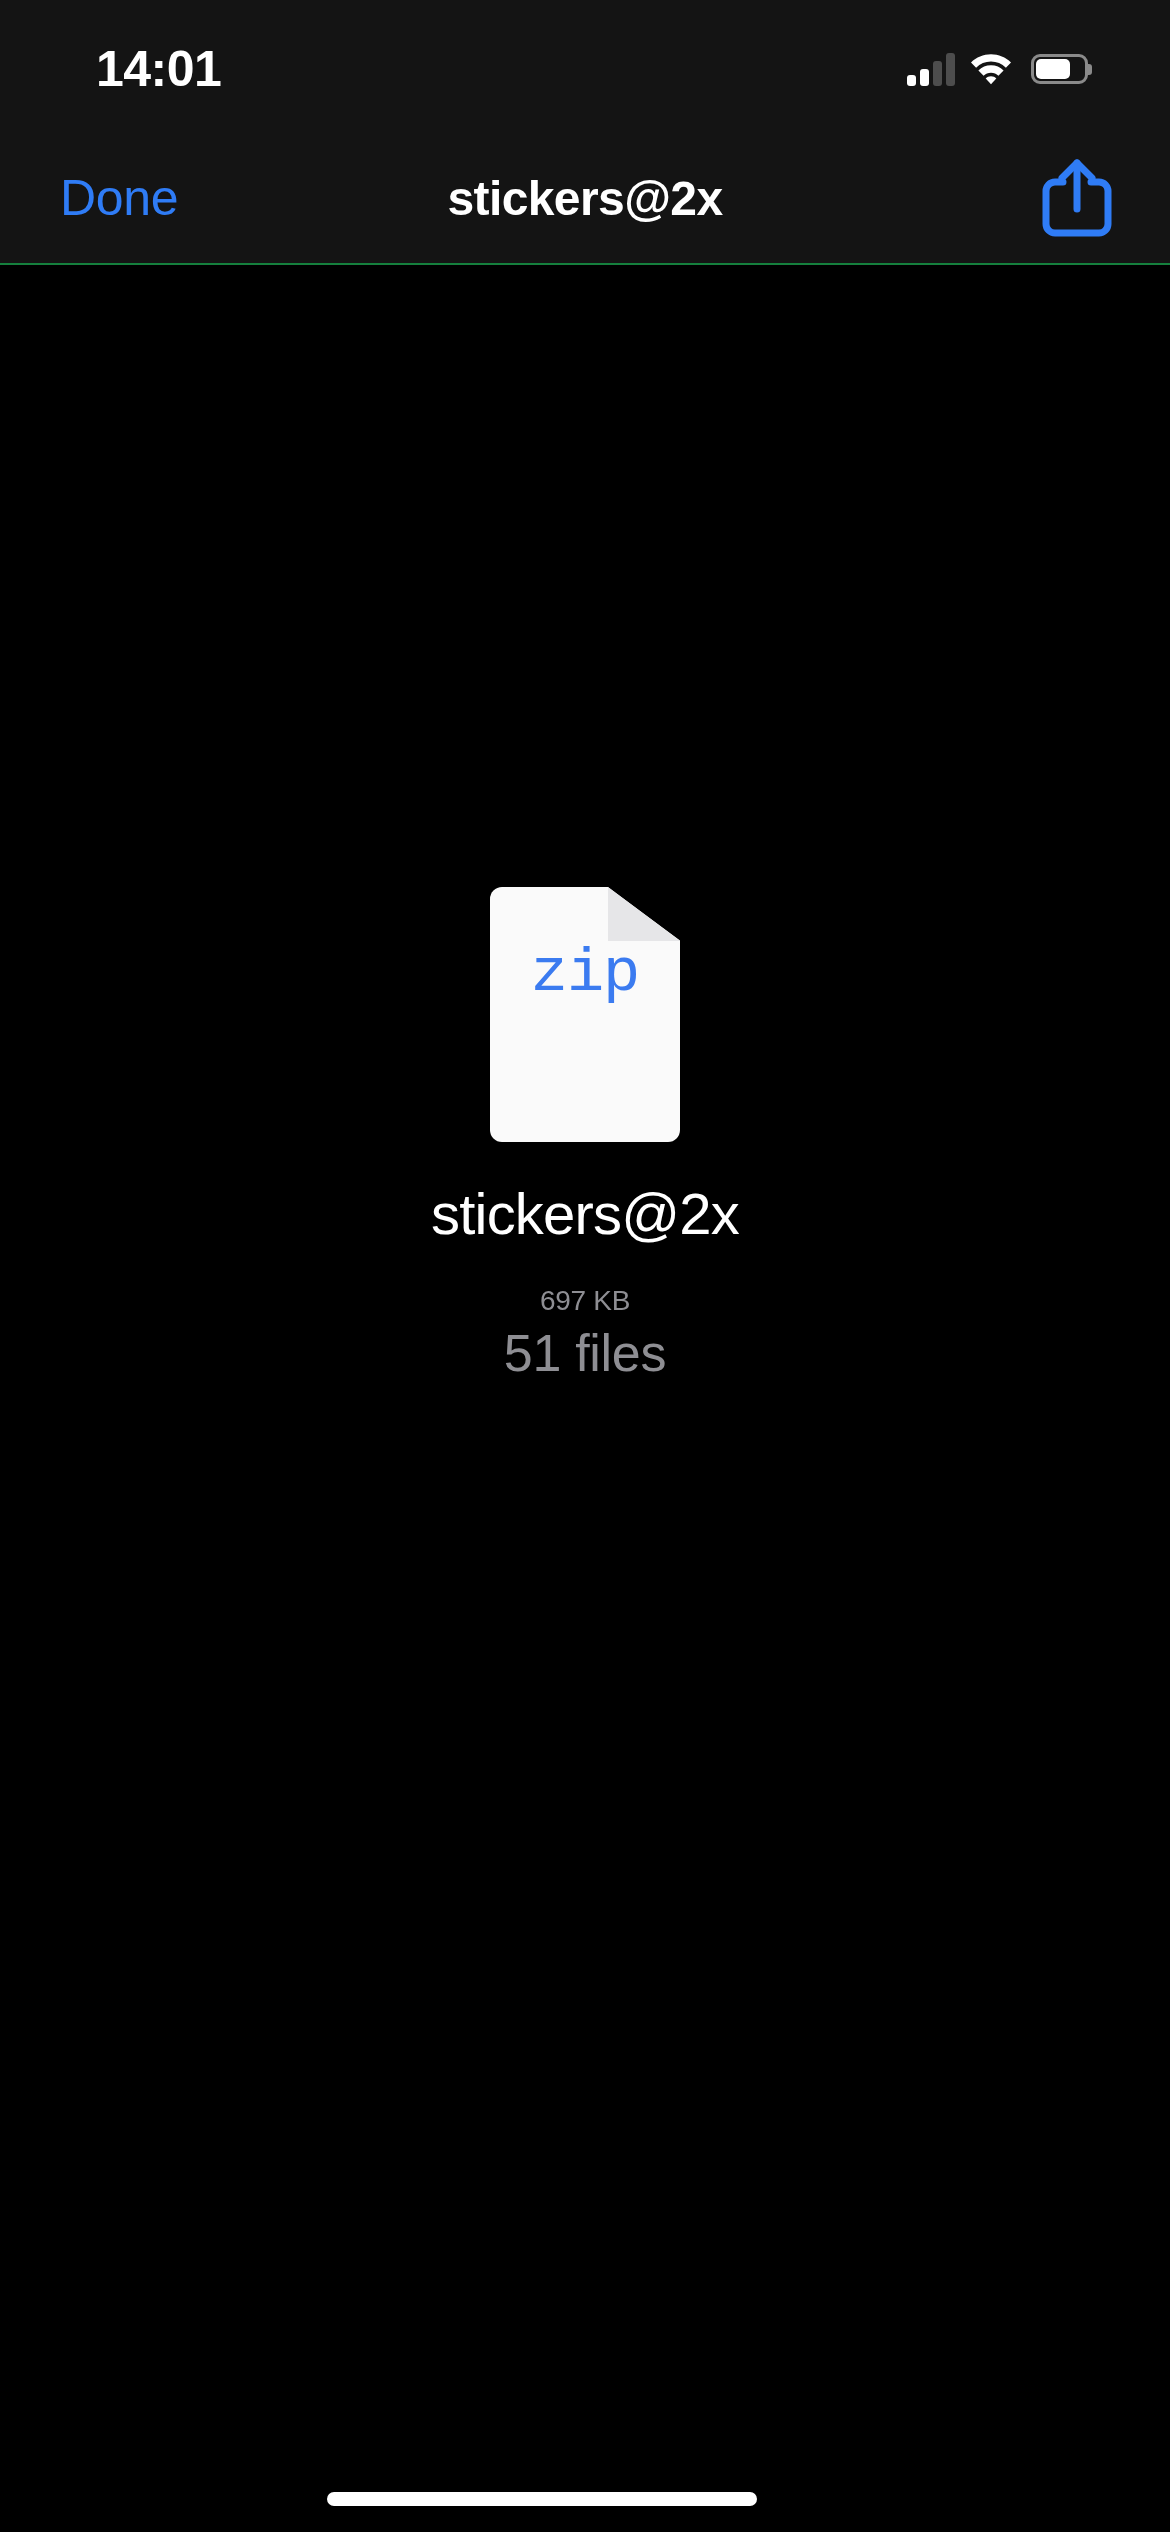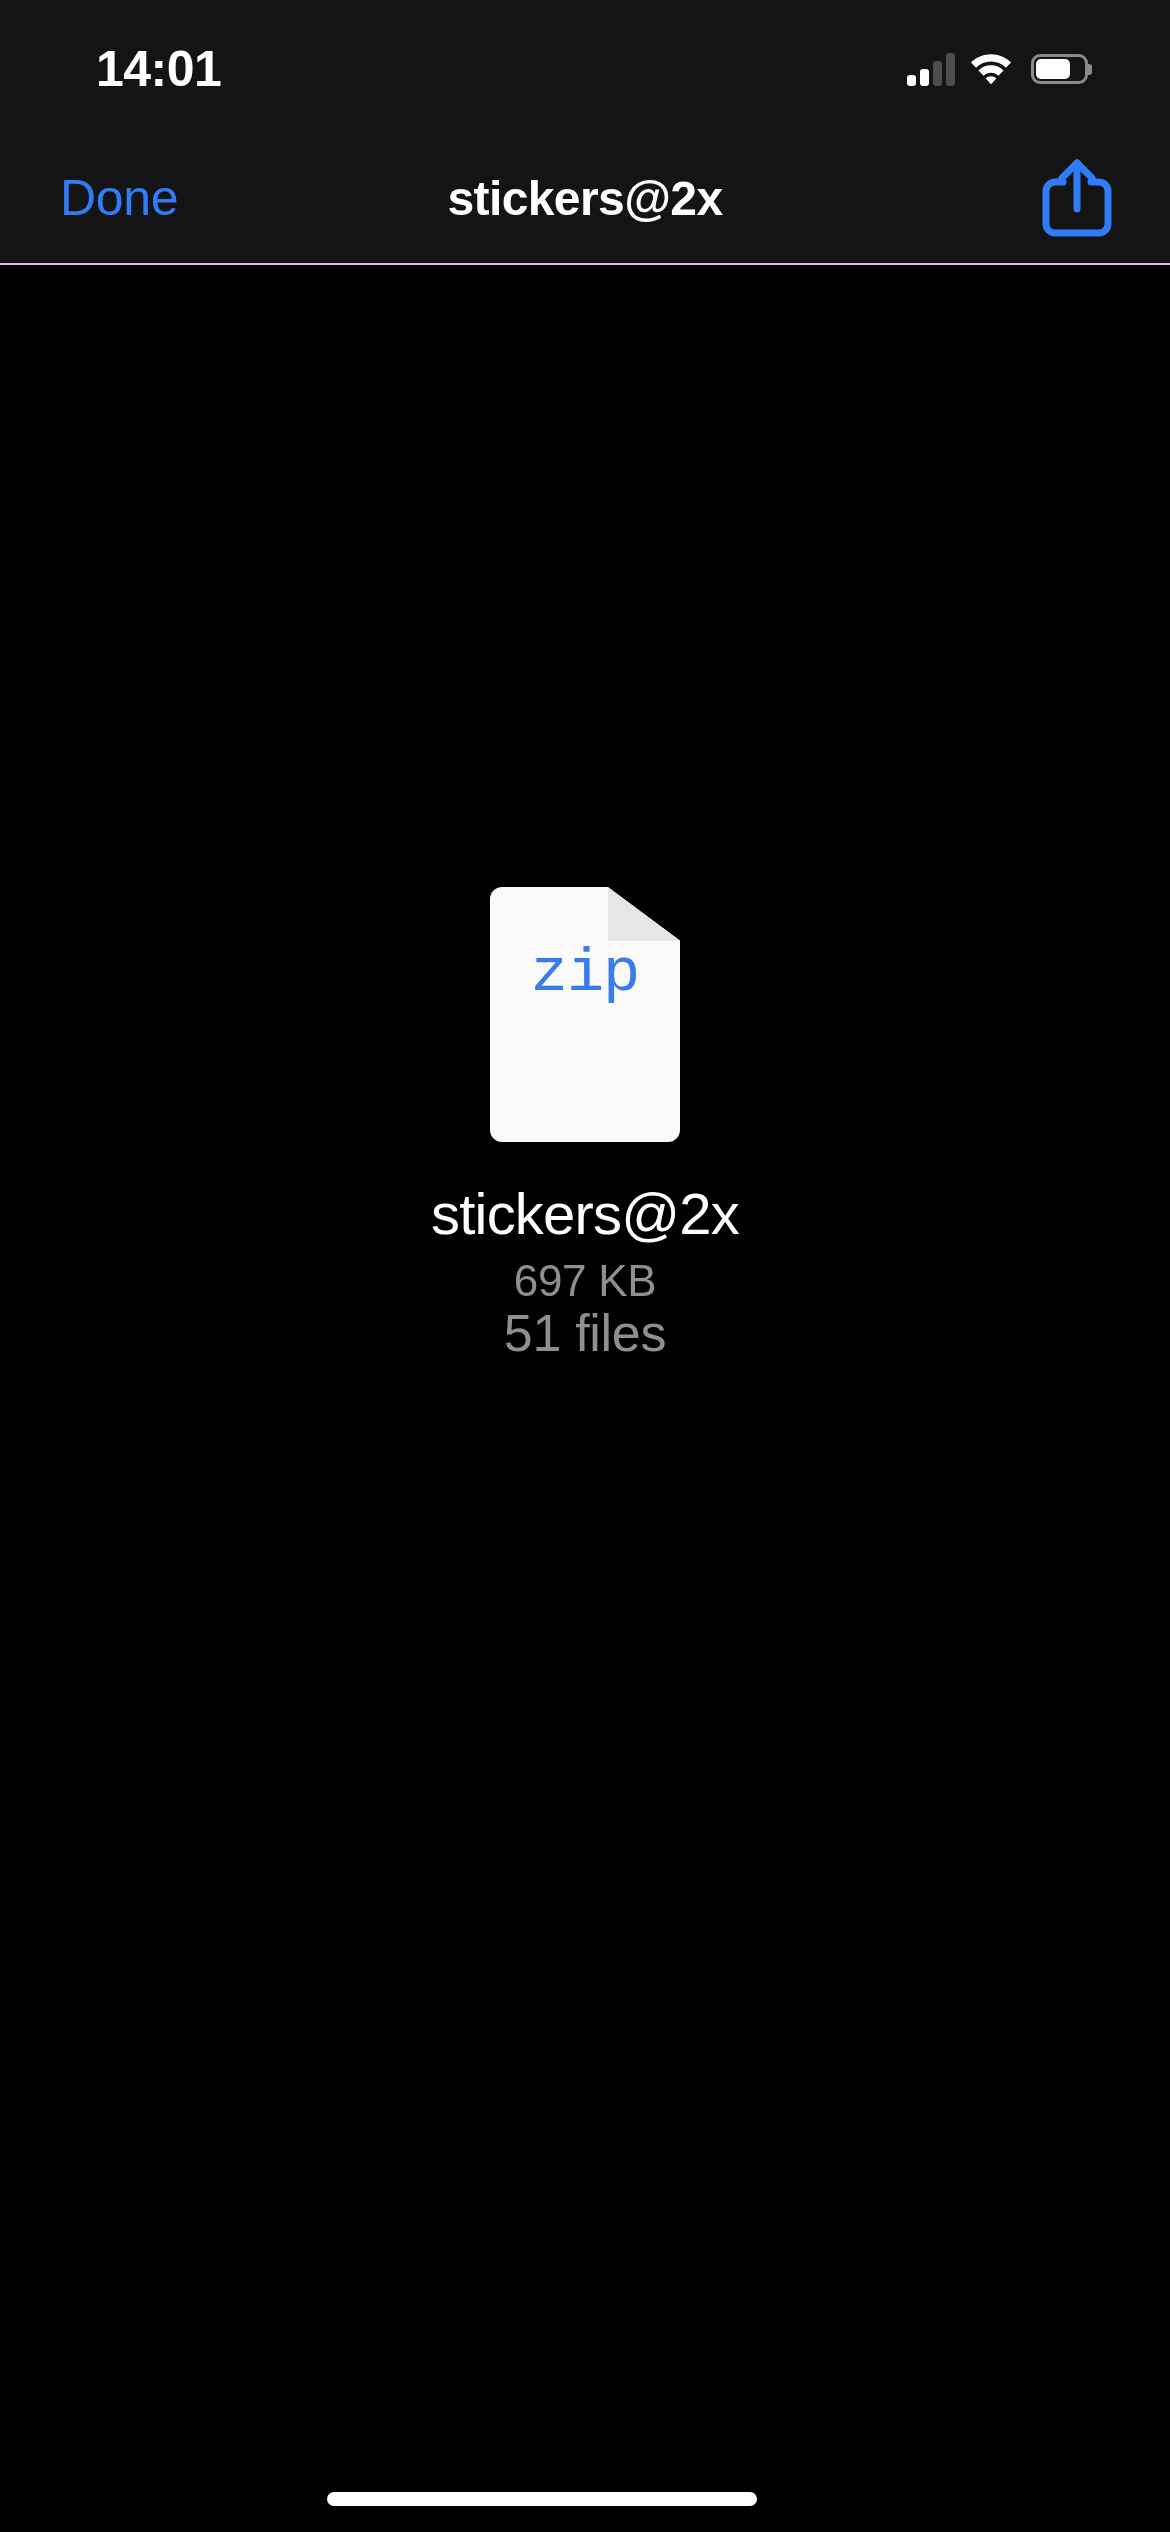--- a/index.html
+++ b/index.html
@@ -106,21 +106,21 @@
     border-radius:0 3px 3px 0;
   }
 
   
   #nav-bar {
     position:absolute;
     top:132px; left:0;
     width:1170px;
     height:133px;
     background:#141414;
-    border-bottom:2px solid #f0abfc;
+    border-bottom:2px solid #15803d;
   }
 
   #nav-done {
     position:absolute;
     left:50px;
     top:50%;
     transform:translateY(-50%);
     font-size:50px;
     color:#2f7cf6;
     background:none;
@@ -211,22 +211,22 @@
   }
 
   #file-name {
     margin-top:40px;
     font-size:58px;
     color:#ffffff;
     letter-spacing:-0.8px;
     line-height:64px;
   }
   #file-size {
-    margin-top:10px;
-    font-size:44px;
+    margin-top:30px;
+    font-size:28px;
     color:#8e8e93;
     letter-spacing:-0.3px;
     line-height:50px;
   }
   #file-count {
     margin-top:2px;
     font-size:52px;
     color:#8e8e93;
     letter-spacing:-0.3px;
     line-height:50px;

